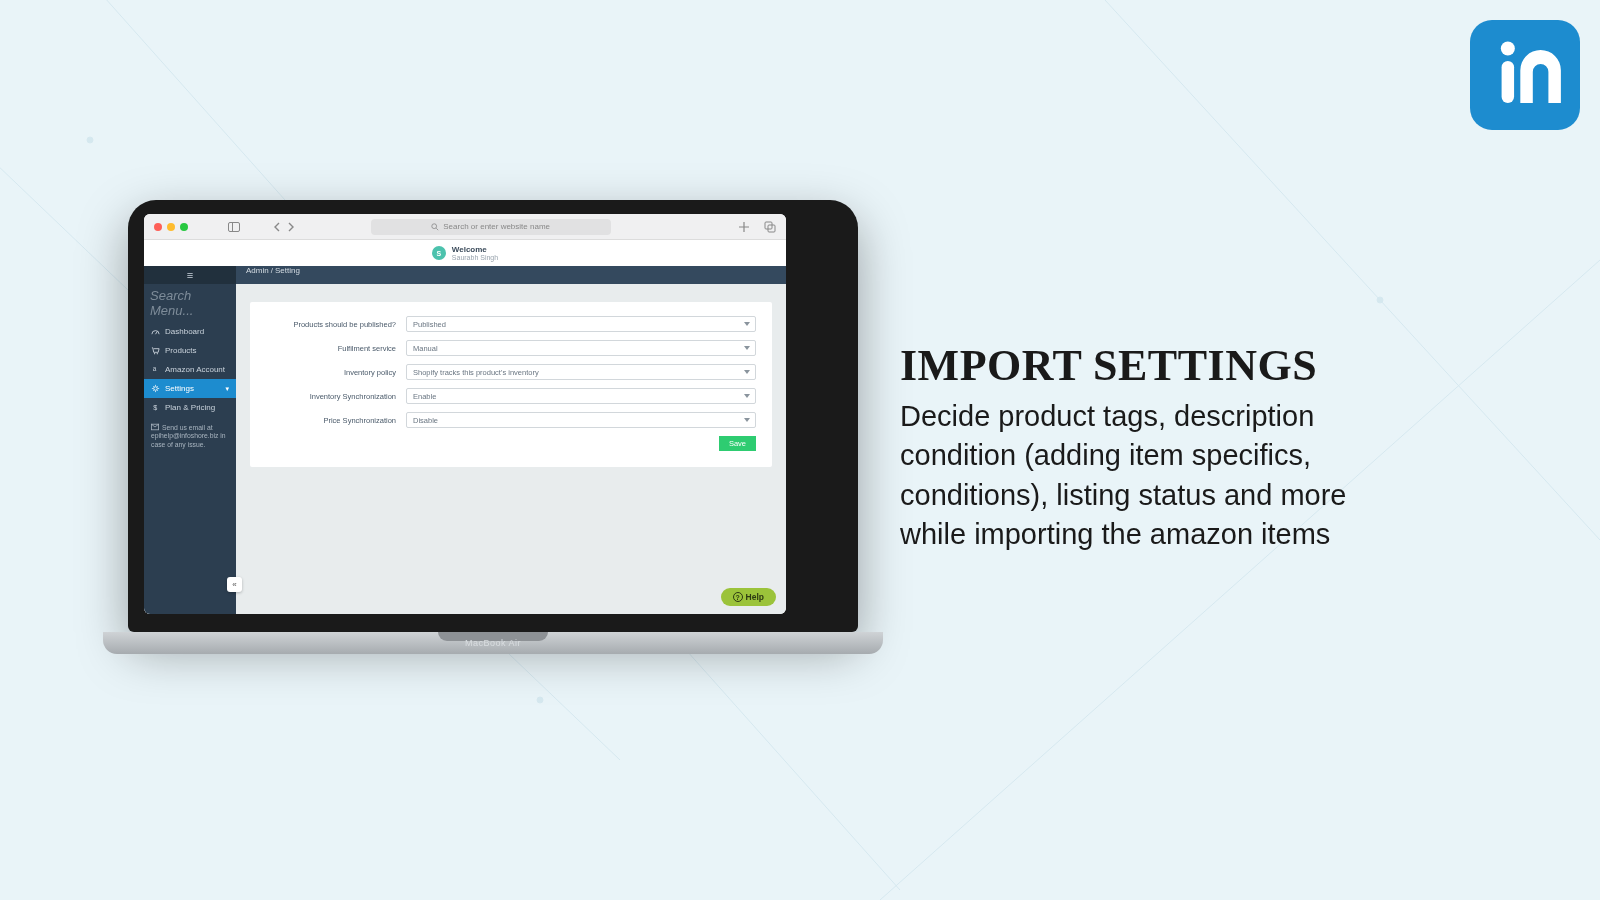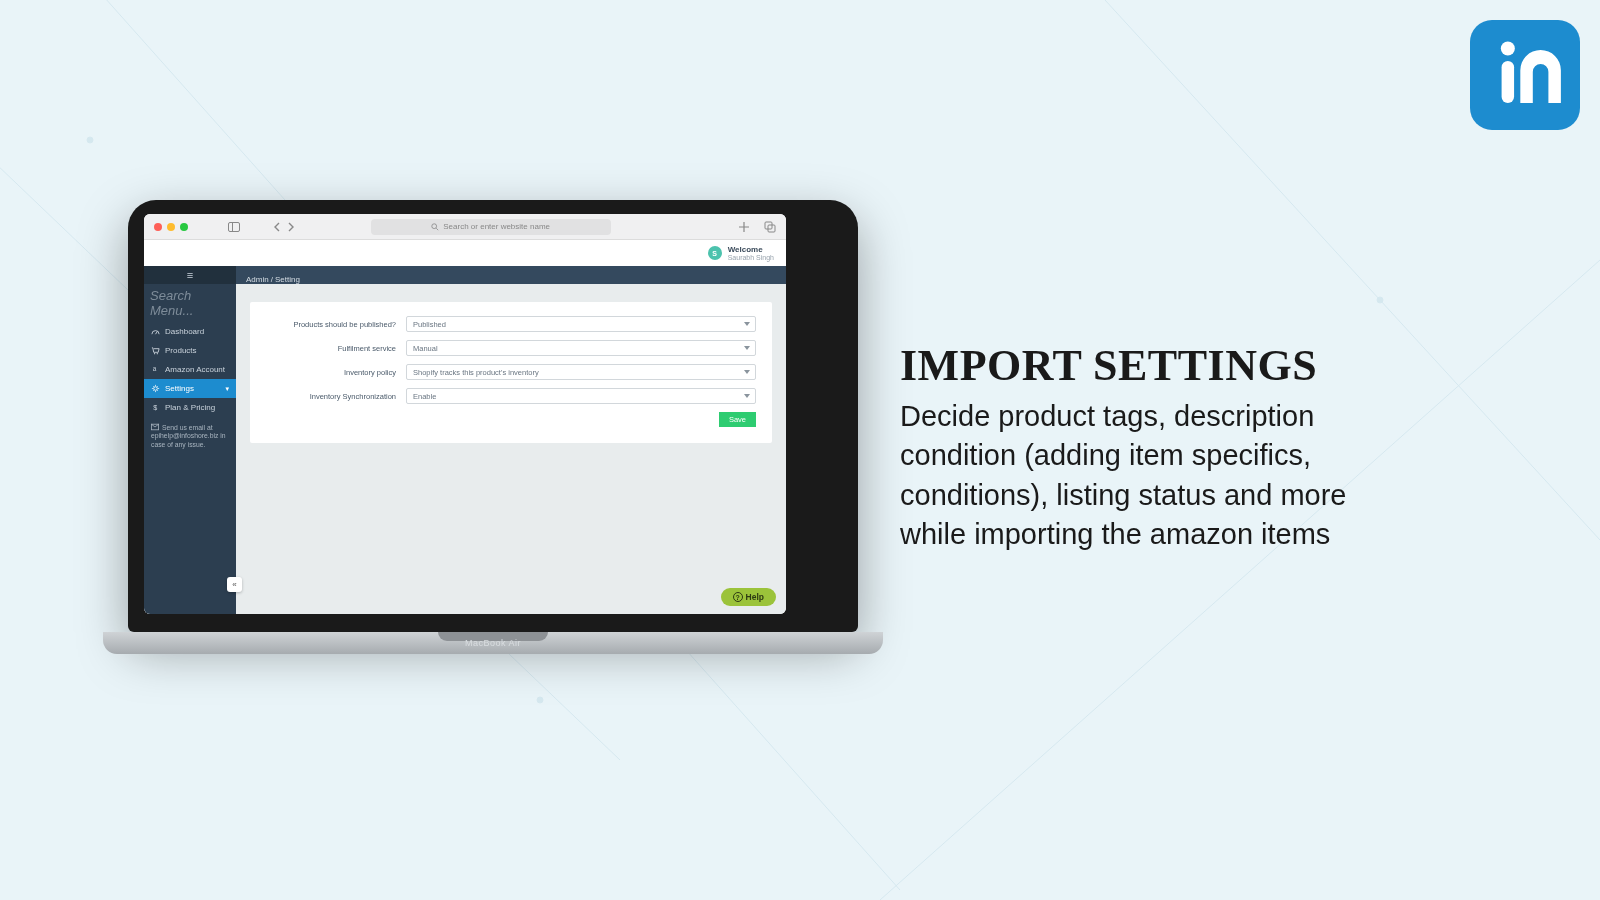--- a/index.html
+++ b/index.html
@@ -28,41 +28,41 @@
 .dot.red { background: #fe5f57; } .dot.yellow { background: #febc2e; } .dot.green { background: #28c840; }
 .panel-icon { width: 12px; height: 10px; border: 1px solid #888; border-radius: 2px; margin-left: 18px; position: relative; }
 .panel-icon::before { content:""; position:absolute; left:3px; top:0; bottom:0; width:1px; background:#888; }
 .nav-arrows { display: flex; gap: 4px; margin-left: 10px; }
 .nav-arrow { width: 10px; height: 10px; color: #888; }
 .search-bar { flex: 0 0 240px; margin: 0 auto; background: #e1e1e2; border-radius: 4px; height: 16px; display: flex; align-items: center; justify-content: center; gap: 4px; color: #888; font-size: 8px; }
 .browser-right { margin-left: auto; display: flex; gap: 14px; align-items: center; color: #888; }
 .plus-icon, .copy-icon { width: 12px; height: 12px; }
 
 
-.app-header { height: 26px; background: #fff; display: flex; align-items: center; justify-content: flex-end; padding: 0 12px; font-size: 8px; color: #5a6a7a; gap: 6px; }
+.app-header { height: 26px; background: #fff; display: flex; align-items: center; justify-content: center; padding: 0 12px; font-size: 8px; color: #5a6a7a; gap: 6px; }
 .avatar { width: 14px; height: 14px; border-radius:50%; background:#4cc2ad; color:#fff; display:flex; align-items:center; justify-content:center; font-size:7px; font-weight:600; }
 .welcome-block { line-height: 1; }
 .welcome-top { font-weight:600; color:#3a4a5a; }
 .welcome-name { color:#98a3ad; font-size:7px; }
 
 
 .app-body { flex:1; display:flex; background:#e8eced; min-height:0; }
 .sidebar { width: 92px; background:#2c3e50; color:#c9d2db; font-size:8px; display:flex; flex-direction:column; position:relative; }
 .sidebar-top { height: 18px; background:#21303d; display:flex; align-items:center; justify-content:center; font-size:11px; color:#c9d2db; }
 .sidebar-search { padding: 4px 6px; font-size:13px; color:#7e8c99; font-style:italic; }
 .side-item { display:flex; align-items:center; gap:5px; padding: 5px 7px; cursor:pointer; }
 .side-item.active { background:#1d8ccf; color:#fff; }
 .side-icon { width:9px; height:9px; display:inline-flex; }
 .side-caret { margin-left:auto; font-size:7px; }
 .side-help { padding: 6px 7px; font-size:6.8px; line-height:1.25; color:#a8b4bf; }
 .side-help .mail-icon { width:8px; height:8px; display:inline-block; margin-right:3px; vertical-align:-1px; }
 .collapse-btn { position:absolute; right:-6px; bottom:22px; width:15px; height:15px; background:#fff; border-radius:3px; box-shadow:0 1px 3px rgba(0,0,0,.25); display:flex; align-items:center; justify-content:center; font-size:8px; color:#555; }
 
 .main { flex:1; display:flex; flex-direction:column; min-width:0; }
-.breadcrumb { height:18px; background:#34495e; color:#d5dde4; font-size:8px; display:flex; align-items:flex-end; padding:0 10px; }
+.breadcrumb { height:18px; background:#34495e; color:#d5dde4; font-size:8px; display:flex; align-items:flex-start; padding:0 10px; }
 .breadcrumb .sep { margin:0 2px; }
 .content-wrap { flex:1; padding:18px 14px; position:relative; }
 .card { background:#fff; border-radius:2px; padding: 14px 16px 16px; }
 .form-row { display:flex; align-items:center; margin-bottom:8px; gap:10px; }
 .form-label { width: 130px; text-align:right; font-size:7.5px; color:#4a5a6a; }
 .form-select { flex:1; height:16px; border:1px solid #d2d7db; border-radius:2px; background:#fff; font-size:7.5px; color:#6a7682; padding: 0 14px 0 6px; display:flex; align-items:center; position:relative; }
 .form-select::after { content:""; position:absolute; right:5px; top:50%; transform:translateY(-50%); width:0; height:0; border-left:3px solid transparent; border-right:3px solid transparent; border-top:4px solid #8a949d; }
 .save-row { display:flex; justify-content:flex-end; margin-top:6px; }
 .save-btn { background:#2ecc71; color:#fff; font-size:7.5px; padding:3px 10px; border-radius:0; border:none; }
 .help-pill { position:absolute; right:10px; bottom:8px; background:#9bc33a; color:#2d3a13; font-size:8.5px; padding:4px 12px; border-radius:12px; display:flex; align-items:center; gap:3px; font-weight:600; }
@@ -211,20 +211,24 @@
                 <div class="form-select">Manual</div>
               </div>
               <div class="form-row">
                 <div class="form-label">Inventory policy</div>
                 <div class="form-select">Shopify tracks this product's inventory</div>
               </div>
               <div class="form-row">
                 <div class="form-label">Inventory Synchronization</div>
                 <div class="form-select">Enable</div>
               </div>
+              <div class="form-row">
+                <div class="form-label">Price Synchronization</div>
+                <div class="form-select">Disable</div>
+              </div>
               <div class="save-row">
                 <button class="save-btn">Save</button>
               </div>
             </div>
             <div class="help-pill">
               <span class="q-icon">?</span>
               <span>Help</span>
             </div>
           </div>
         </div>

